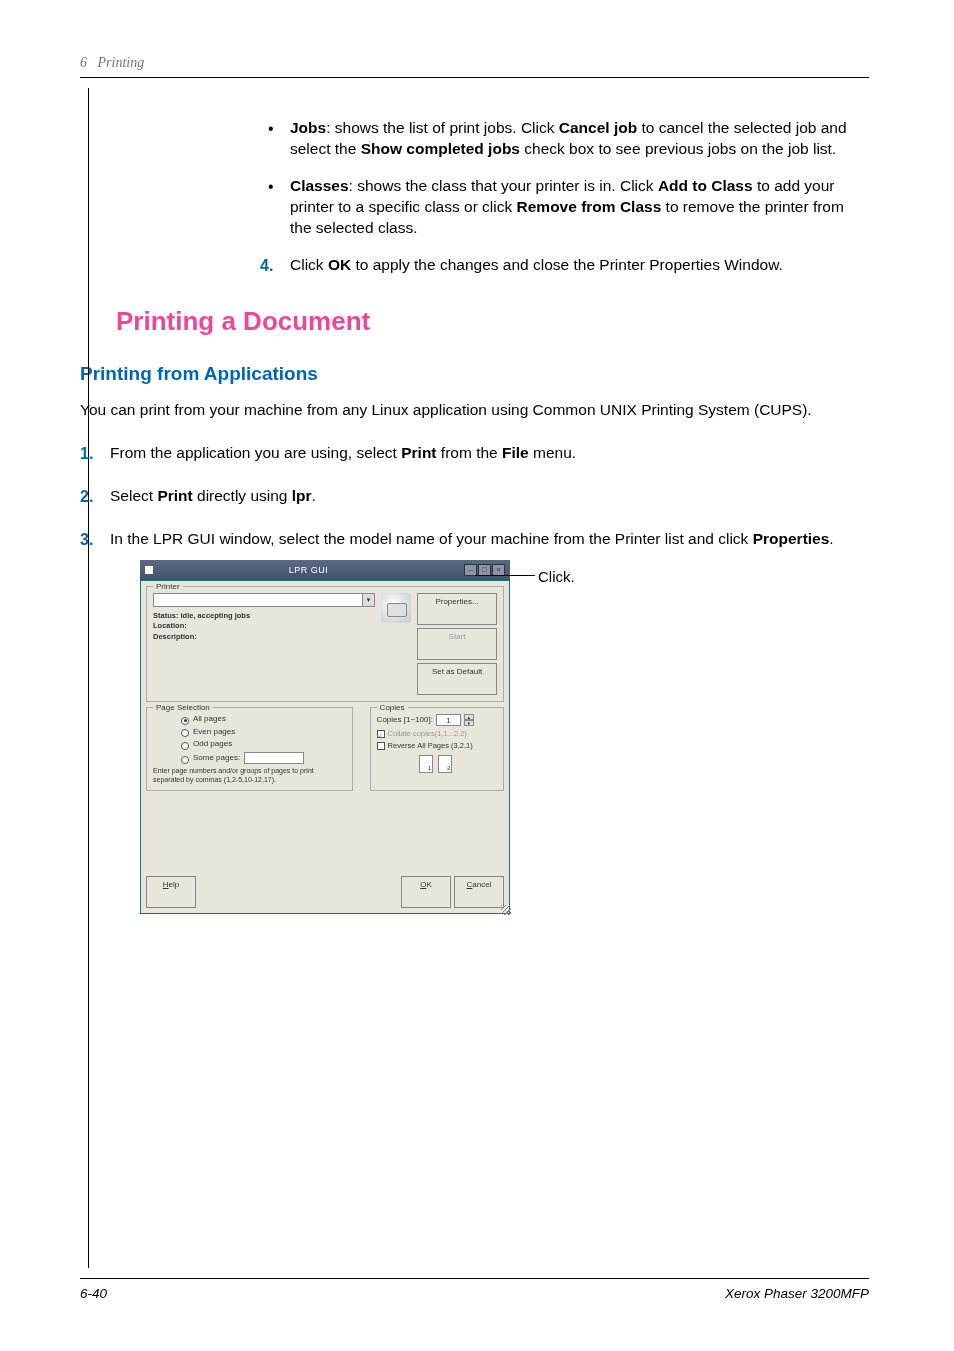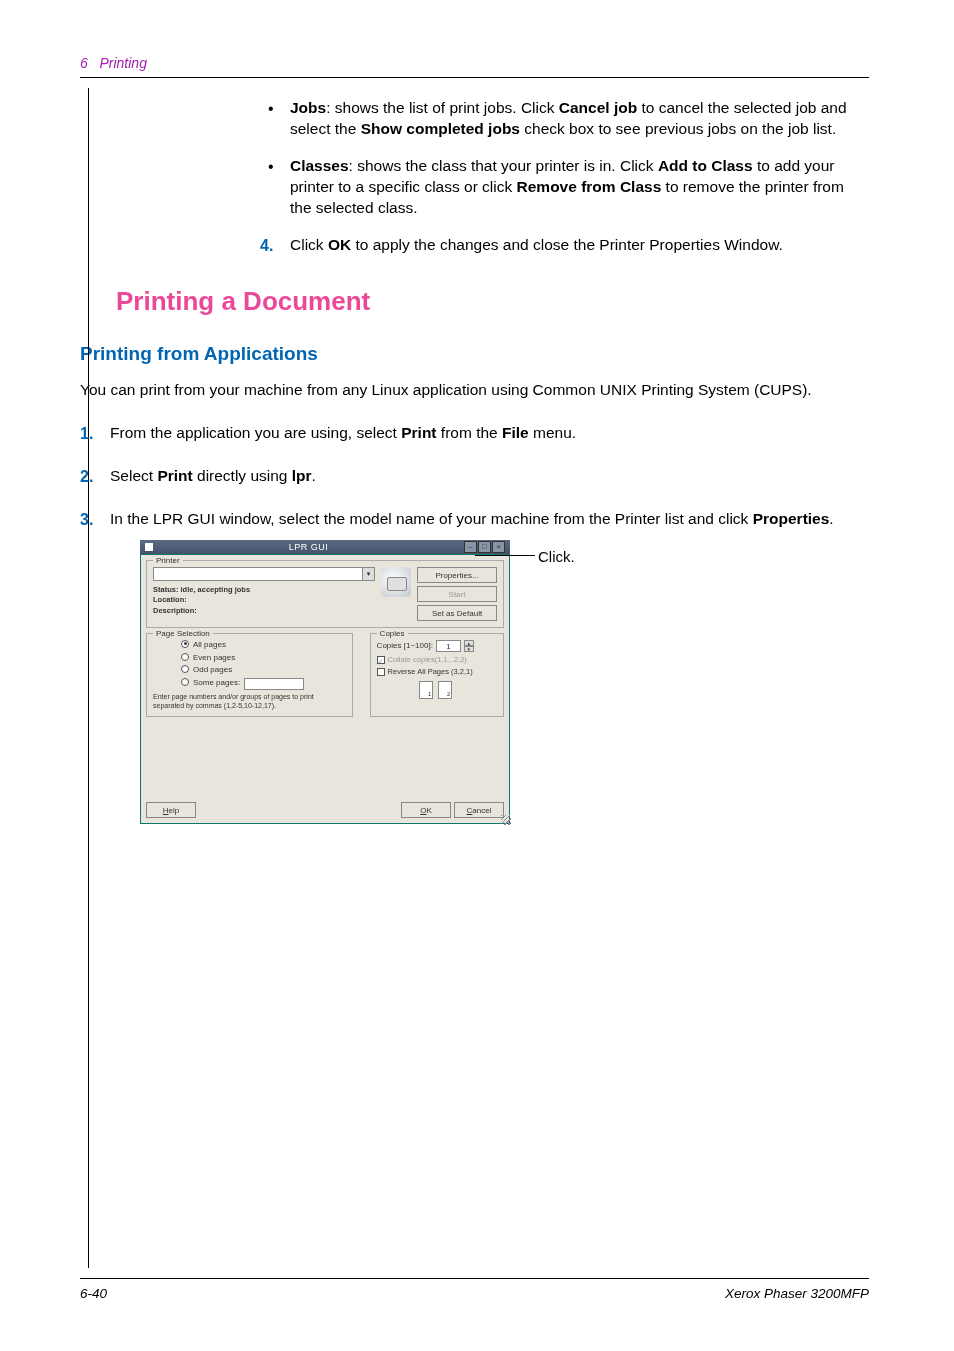--- a/index.html
+++ b/index.html
@@ -12,24 +12,25 @@
       color: #000;
     }
     .page {
       padding: 55px 85px 50px 80px;
       height: 100%;
       position: relative;
     }
     .header {
       font-size: 14px;
       font-style: italic;
-      color: #a21caf;
+      color: #737373;
       border-bottom: 1px solid #000;
       padding-bottom: 6px;
-      margin-bottom: 20px;
+      margin-bottom: 40px;
+      font-family: Liberation Serif, serif;
     }
     .vline {
       position: absolute;
       left: 88px;
       top: 88px;
       width: 1px;
       height: 1180px;
       background: #000;
     }
     .content {
@@ -86,21 +87,21 @@
       font-family: Tahoma, sans-serif;
     }
     .titlebar {
       background: linear-gradient(to bottom, #5a6a82, #44536b);
       color: #fff;
       font-size: 9px;
       padding: 3px 5px;
       display: flex;
       align-items: center;
       justify-content: space-between;
-      height: 14px;
+      height: 20px;
     }
     .titlebar-left { display: flex; align-items: center; gap: 4px; }
     .tb-icon { width: 8px; height: 8px; background: #fff; }
     .tb-title { flex: 1; text-align: center; font-size: 9px; letter-spacing: 0.5px; }
     .tb-btns { display: flex; gap: 1px; }
     .tb-btn {
       width: 13px;
       height: 12px;
       background: #8a96a8;
       border: 1px solid #333;
@@ -177,28 +178,28 @@
       flex-direction: column;
       gap: 3px;
       width: 80px;
     }
     .dlg-btn {
       background: #e8e5dc;
       border: 1px solid #888;
       font-size: 8px;
       padding: 2px 3px;
       text-align: center;
-      height: 16px;
+      height: 32px;
       line-height: 11px;
     }
     .dlg-btn.disabled { color: #999; }
     .main-row { display: flex; gap: 17px; }
     .radio-row {
       display: flex;
-      align-items: flex-start;
+      align-items: flex-end;
       gap: 4px;
       margin-bottom: 2px;
       font-size: 8px;
       padding-left: 28px;
     }
     .radio { width: 8px; height: 8px; border: 1px solid #555; border-radius: 50%; background: #fff; display:inline-block; position: relative; }
     .radio.checked::after { content:""; position:absolute; left:1.5px; top:1.5px; width:3px; height:3px; background:#333; border-radius:50%; }
     .small-input {
       background: #fff;
       border: 1px solid #888;

